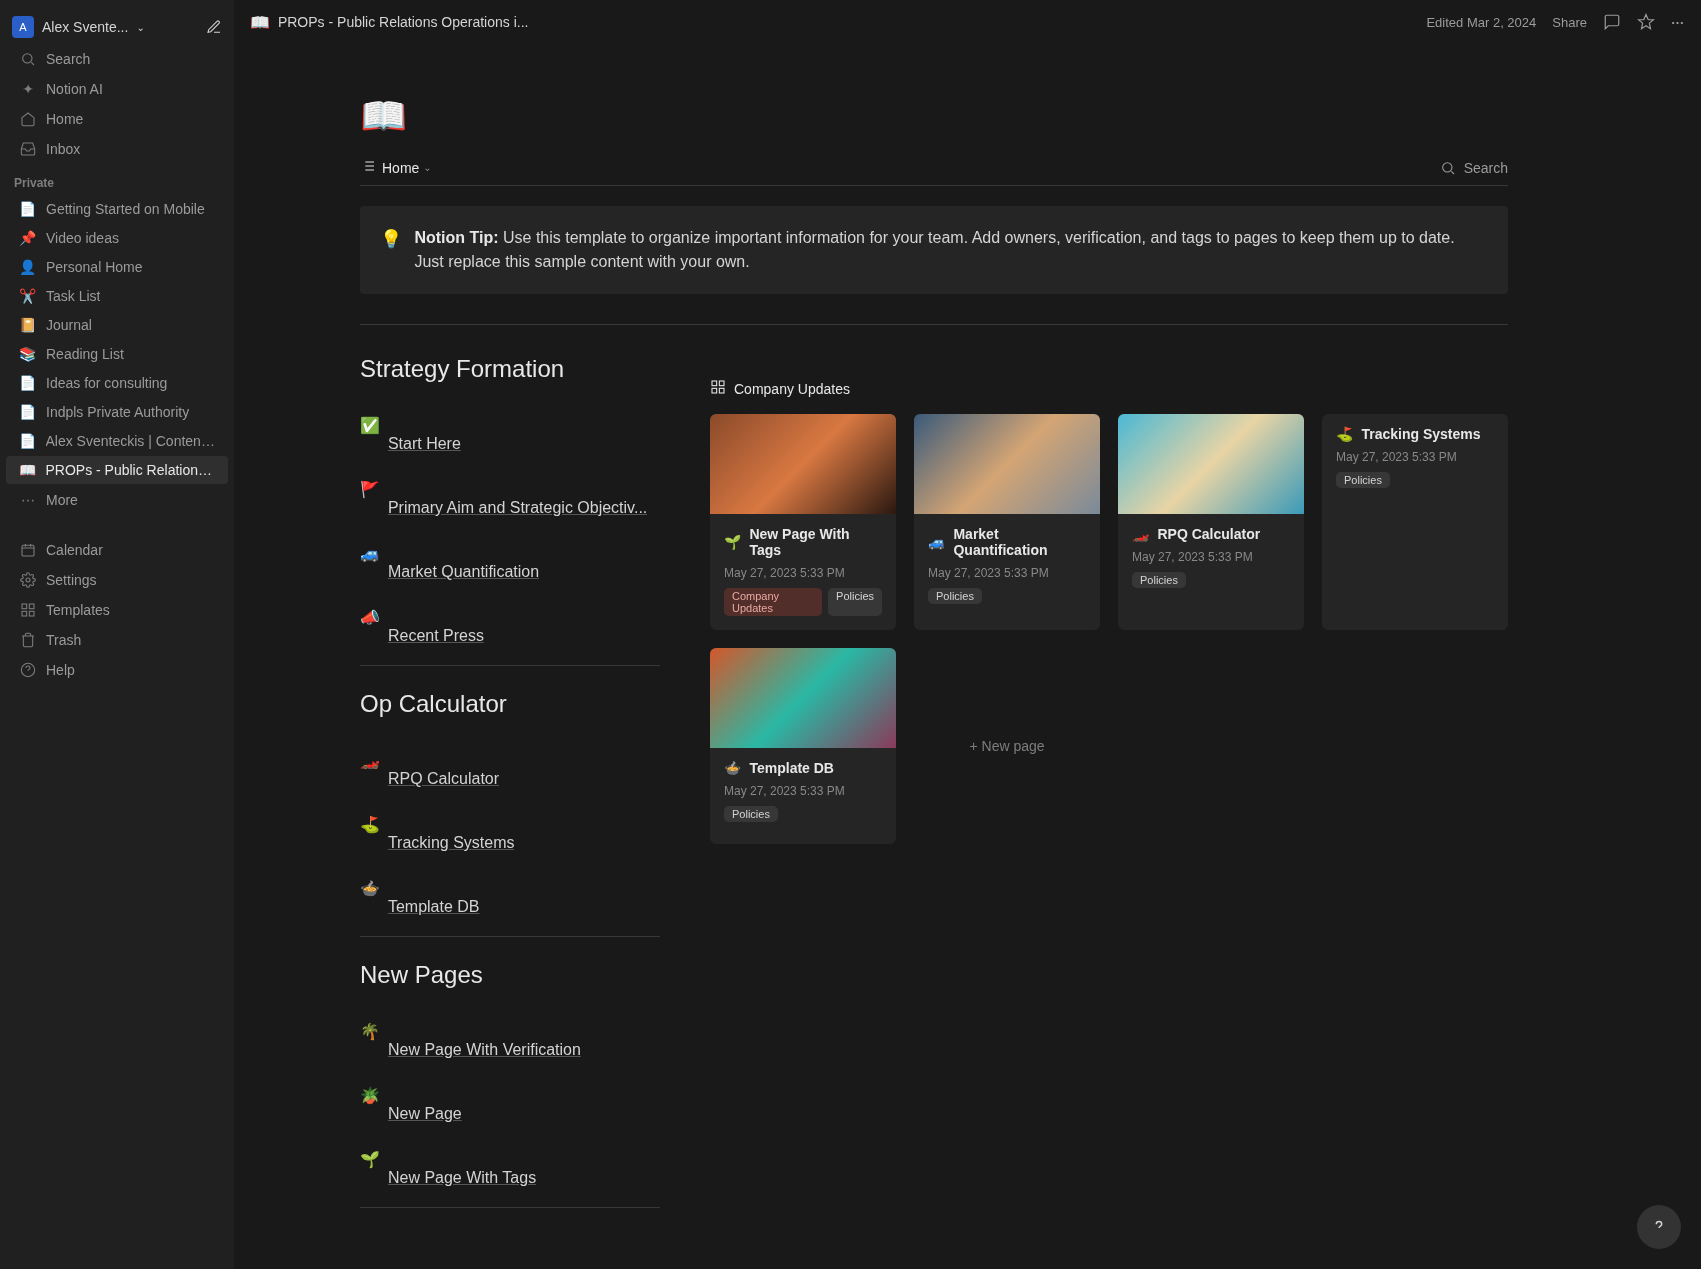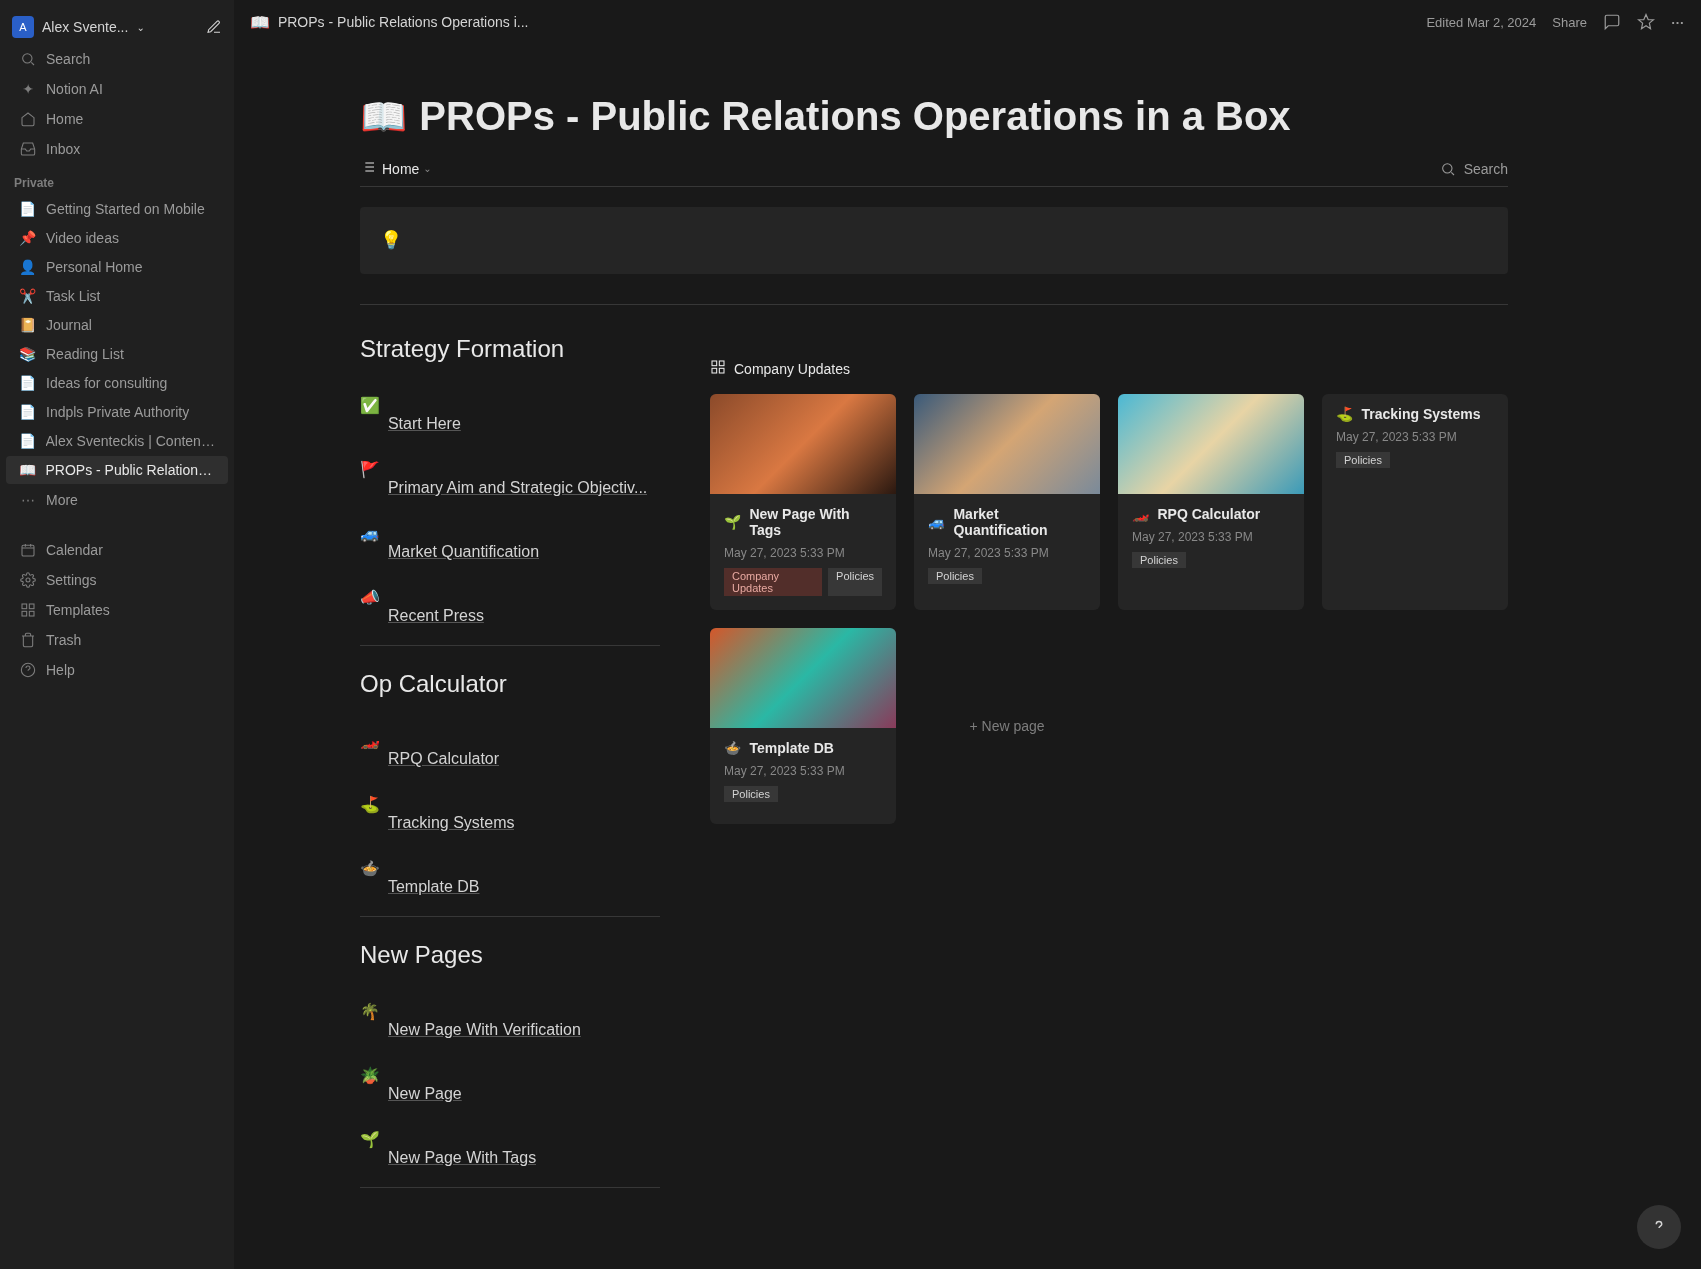--- a/index.html
+++ b/index.html
@@ -196,21 +196,21 @@
   background: #333;
 }
 .card-body { padding: 12px 14px 14px; }
 .card-title { display: flex; align-items: center; font-size: 14px; font-weight: 600; color: #e8e8e8; }
 .card-title .emoji { margin-right: 8px; }
 .card-date { font-size: 12px; color: #888; margin-top: 8px; }
 .card-tags { display: flex; gap: 6px; margin-top: 8px; }
 .tag {
   font-size: 11px;
   padding: 2px 8px;
-  border-radius: 0;
+  border-radius: 5px;
   background: #373737;
   color: #d4d4d4;
 }
 .tag.red { background: #522e2a; color: #e8a9a1; }
 
 .card.new-page {
   background: transparent;
   border: none;
   display: flex;
   align-items: center;
@@ -396,21 +396,20 @@
         </svg>
       <span class="more-dots">⋯</span>
     </div>
   </div>
 
   <div class="cover"></div>
 
   <div class="content">
     <div class="page-title-row">
       <span class="page-title-icon">📖</span>
-      <h1 class="page-title">PROPs - Public Relations Operations in a Box</h1>
     </div>
 
     <div class="view-tabs">
       <div class="view-tab">
         <span class="icon"><svg viewBox="0 0 24 24" width="16" height="16">
               <path d="M8 6h13M8 12h13M8 18h13M3 6h.01M3 12h.01M3 18h.01"></path>
             </svg></span>
         <span>Home</span>
         <span class="arrow">⌄</span>
       </div>
@@ -419,20 +418,23 @@
             <circle cx="11" cy="11" r="7"></circle>
             <path d="M21 21l-4-4"></path>
           </svg>
         <span>Search</span>
       </div>
     </div>
 
 
     <div class="callout">
       <span class="callout-icon">💡</span>
+      <div>
+        <strong>Notion Tip:</strong><span> Use this template to organize important information for your team. Add owners, verification, and tags to pages to keep them up to date. Just replace this sample content with your own.</span>
+      </div>
     </div>
 
     <div class="divider"></div>
 
     <div class="columns">
       <div class="col-left" id="sections-col">
           <h2 class="section-heading">Strategy Formation</h2>
           <div class="link-item">
             <span class="emoji">✅</span>
             <span class="txt">Start Here</span>

